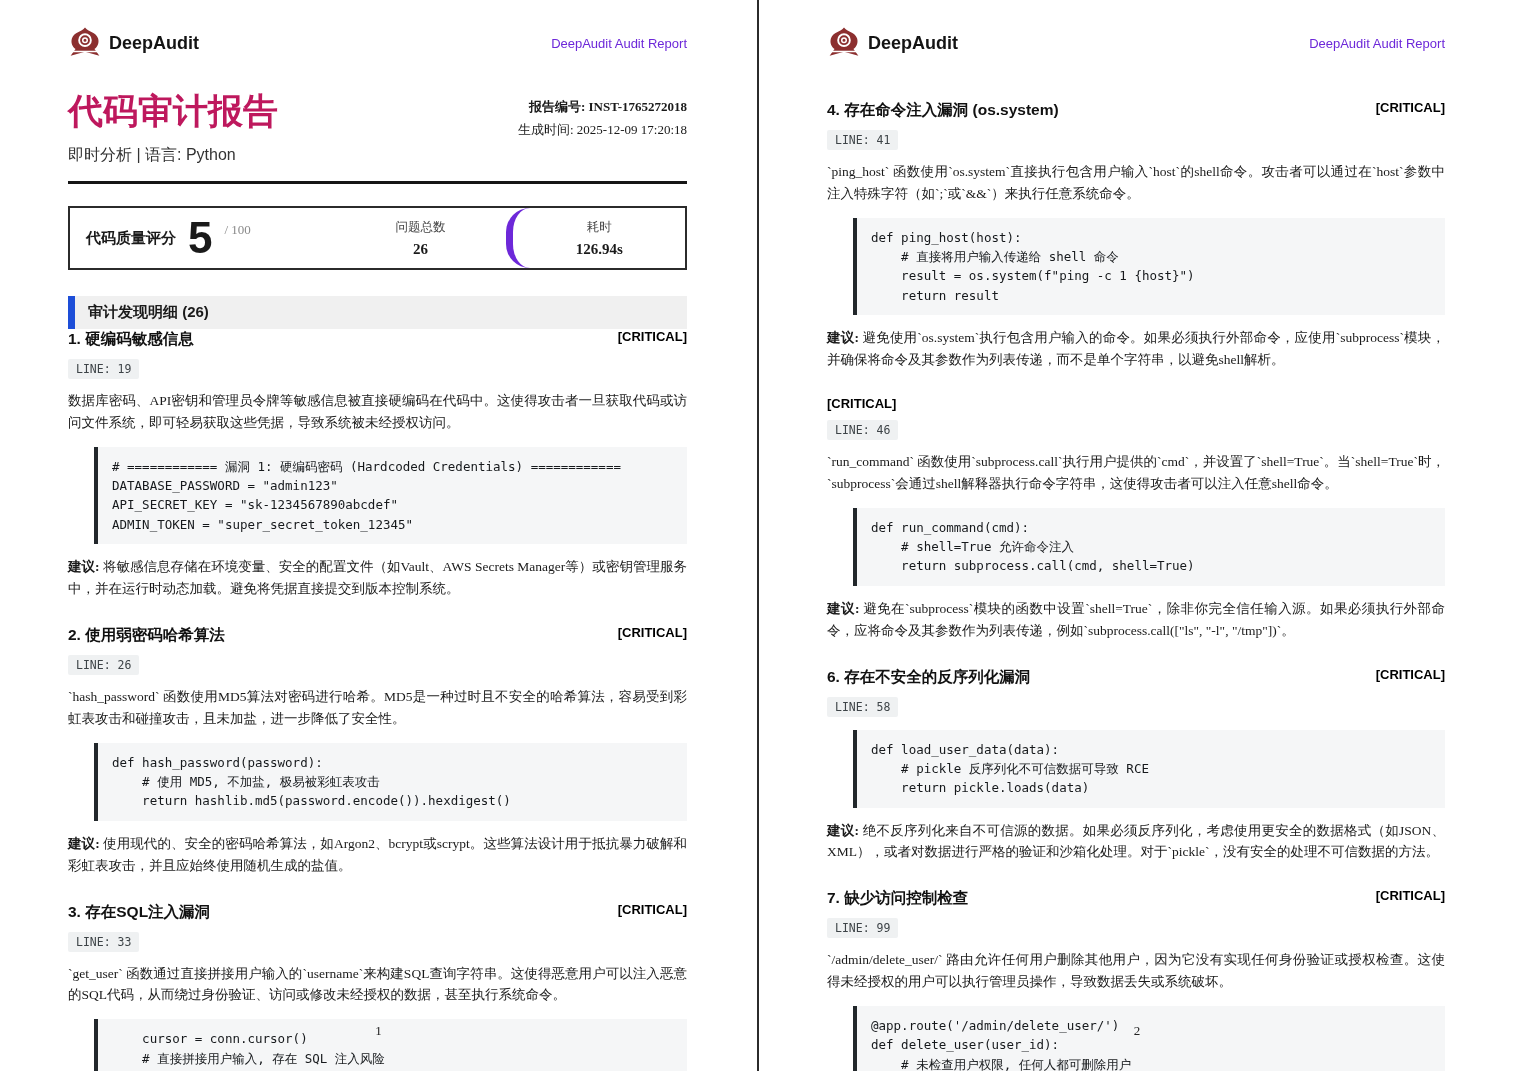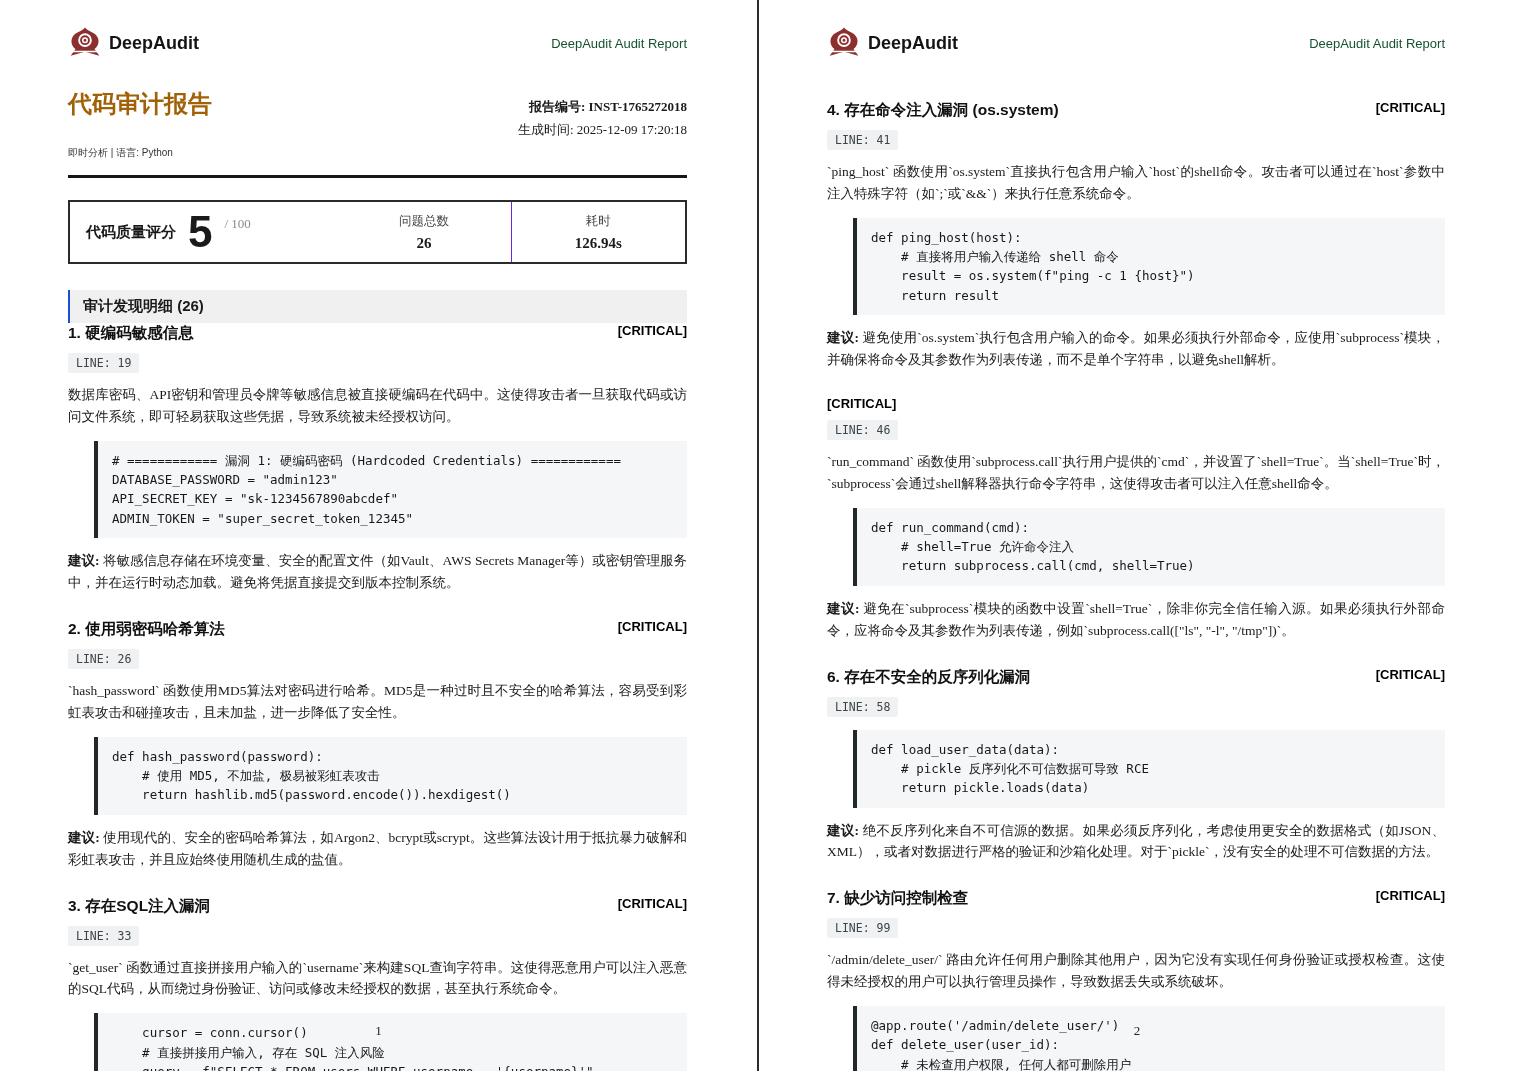--- a/index.html
+++ b/index.html
@@ -7,43 +7,43 @@
   body { font-family:"Liberation Serif", serif; color:#1a1a1a; }
   .spread { display:flex; width:1515px; height:1071px; }
   .page { width:757px; height:1071px; position:relative; padding:22px 70px 4px 68px; flex:none; }
   .page.right { width:756px; }
   .page-divider { width:2px; height:1071px; background:#2b2b2b; flex:none; }
 
   
   .page-header { display:flex; justify-content:space-between; align-items:center; height:42px; }
   .logo { display:flex; align-items:center; gap:7px; }
   .logo-name { font-family:"Liberation Sans", sans-serif; font-weight:bold; font-size:18px; color:#141414; }
-  .header-right { font-family:"Liberation Sans", sans-serif; font-size:13px; color:#14532d; }
+  .header-right { font-family:"Liberation Sans", sans-serif; font-size:13px; color:#6d28d9; }
 
   
   .title-row { display:flex; justify-content:space-between; margin-top:24px; }
-  .report-title { font-family:"Liberation Sans", sans-serif; font-weight:bold; font-size:24px; color:#a16207; }
-  .report-subtitle { margin-top:26px; font-family:"Liberation Sans", sans-serif; font-size:10px; color:#333; }
+  .report-title { font-family:"Liberation Sans", sans-serif; font-weight:bold; font-size:35px; color:#be185d; }
+  .report-subtitle { margin-top:10px; font-family:"Liberation Sans", sans-serif; font-size:16px; color:#333; }
   .meta { text-align:right; font-size:13px; line-height:1.75; padding-top:8px; }
   .meta-line1 { font-weight:bold; }
   .title-hr { border:0; border-top:3px solid #161616; margin-top:15px; }
 
   
   .score-card { margin-top:22px; border:2px solid #2b2b2b; display:flex; align-items:stretch; height:64px; }
   .score-main { flex:1.45; display:flex; align-items:center; gap:12px; padding-left:16px; }
   .score-label { font-family:"Liberation Sans", sans-serif; font-weight:bold; font-size:15px; }
   .score-value { font-family:"Liberation Sans", sans-serif; font-weight:bold; font-size:44px; line-height:1; }
   .score-max { font-size:13px; color:#8a8a8a; transform:translateY(-8px); }
   .stat { flex:1; display:flex; flex-direction:column; justify-content:center; text-align:center; }
-  .stat.bordered { border-left:1px solid #6d28d9; }
+  .stat.bordered { border-left:7px solid #6d28d9;border-radius:24px; }
   .stat-label { font-size:12.5px; color:#444; }
   .stat-value { font-weight:bold; font-size:15px; margin-top:5px; }
 
   
-  .section-header { margin-top:26px; background:#f0f0f0; border-left:2px solid #1d4ed8;
+  .section-header { margin-top:26px; background:#f0f0f0; border-left:7px solid #1d4ed8;
     padding:7px 12px 7px 13px; font-family:"Liberation Sans", sans-serif; font-weight:bold; font-size:15px; }
 
   
   .finding { margin-top:25px; }
   .finding:first-child { margin-top:0; }
   .findings { margin-top:0; }
   .page.right .findings { margin-top:36px; }
   .finding-head { display:flex; justify-content:space-between; align-items:flex-start; }
   .finding-title { font-family:"Liberation Sans", sans-serif; font-weight:bold; font-size:15.5px; color:#111; }
   .finding-sev { font-family:"Liberation Sans", sans-serif; font-weight:bold; font-size:13px; color:#000; }

